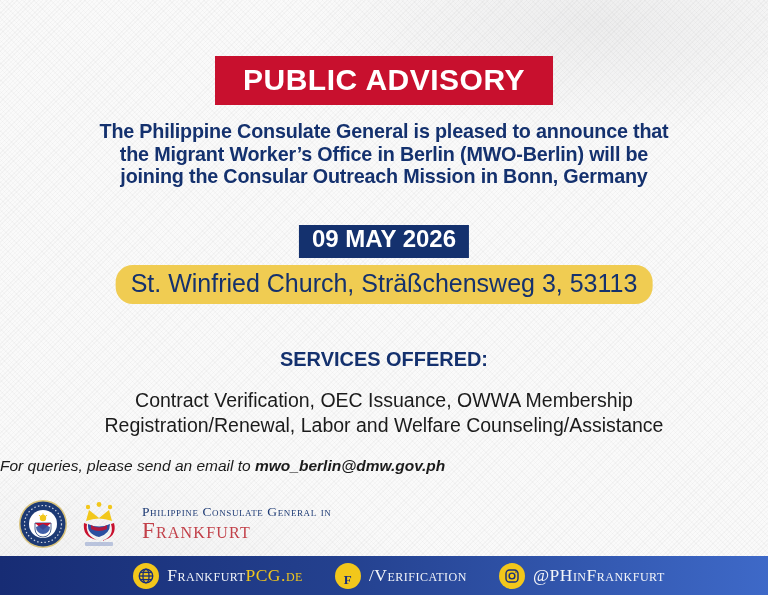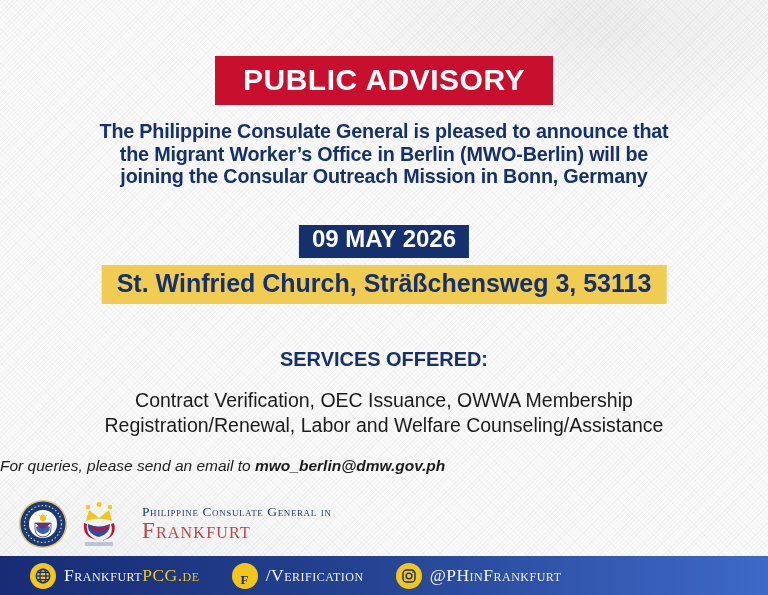--- a/index.html
+++ b/index.html
@@ -60,23 +60,24 @@
   }
 
   
   .location-highlight {
     position: absolute;
     top: 265px; left: 50%;
     transform: translateX(-50%);
     background: #F0CC52;
     color: #14316E;
     font-size: 25px;
-    font-weight: 700;
+    font-weight: 400;
     padding: 4px 15px 6px 15px;
     white-space: nowrap;
+    border-radius: 17px;
   }
 
   
   .services-title {
     position: absolute;
     top: 347px; left: 0;
     width: 768px;
     text-align: center;
     color: #14316E;
     font-size: 21px;
@@ -130,20 +131,21 @@
   .footer-bar {
     position: absolute;
     left: 0; bottom: 0;
     width: 768px; height: 39px;
     background: linear-gradient(90deg, #172C74 0%, #24418F 45%, #3E69C8 100%);
     display: flex;
     align-items: center;
     padding-left: 30px;
     gap: 32px;
     box-sizing: border-box;
+    justify-content: center;
   }
   .social-item {
     display: flex;
     align-items: center;
     gap: 8px;
     color: #F3F5F9;
     font-family: "Liberation Serif", serif;
     font-variant: small-caps;
     font-size: 17.5px;
     letter-spacing: 0.5px;

